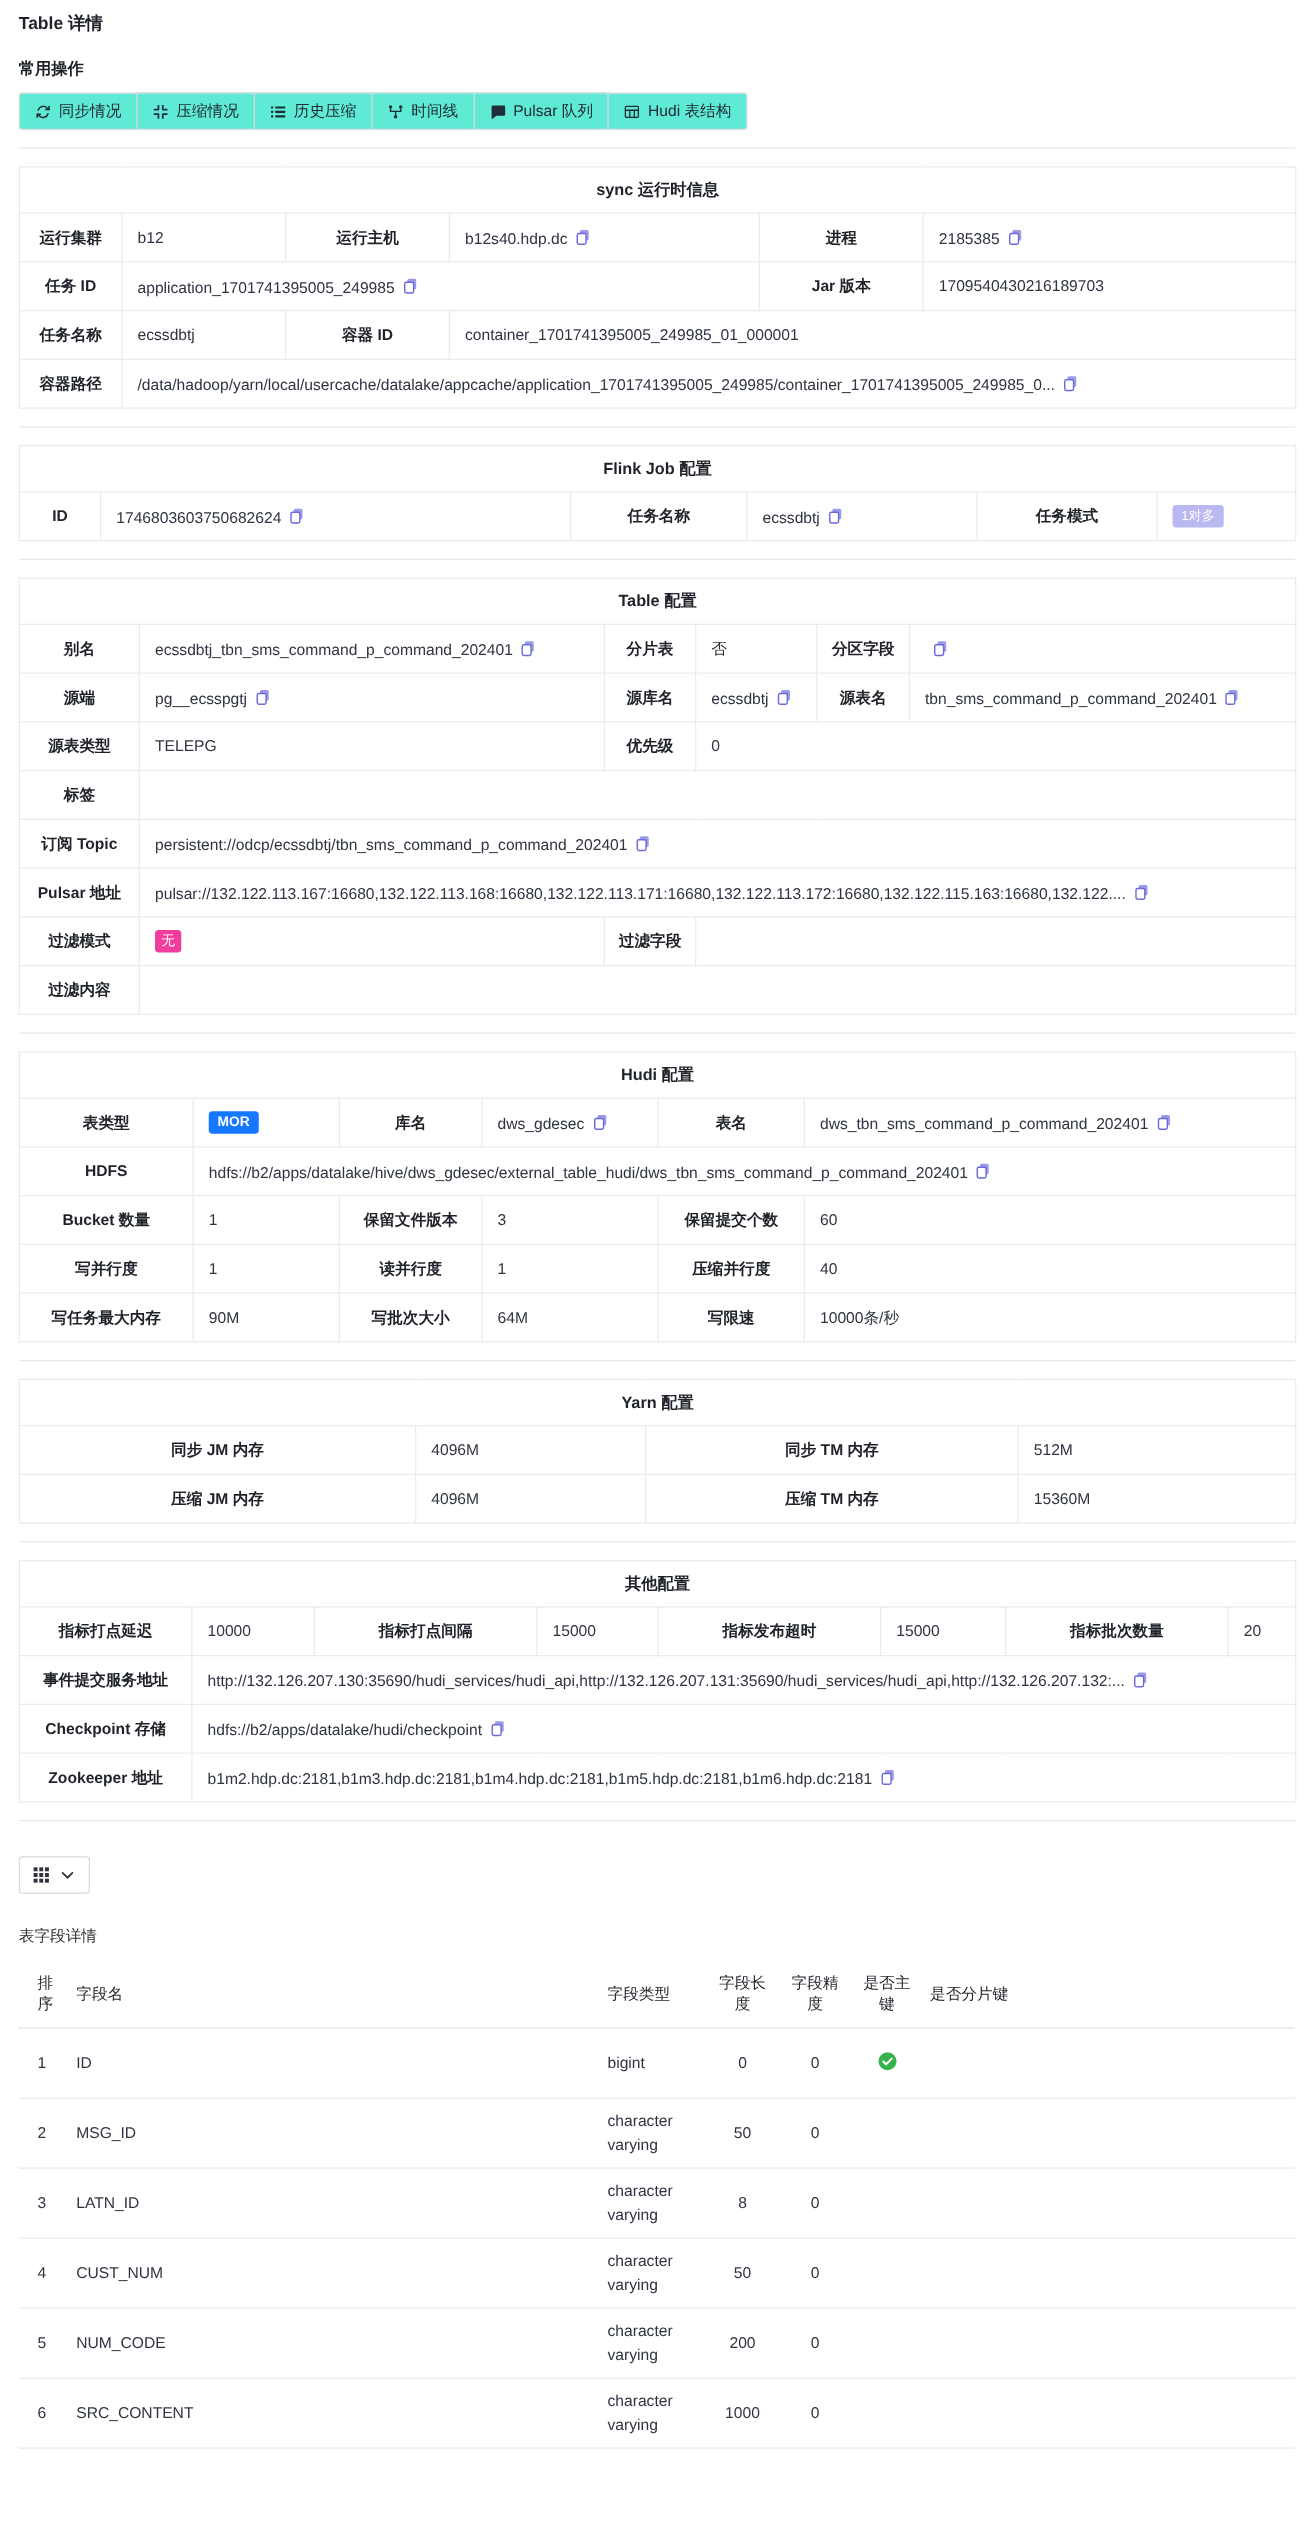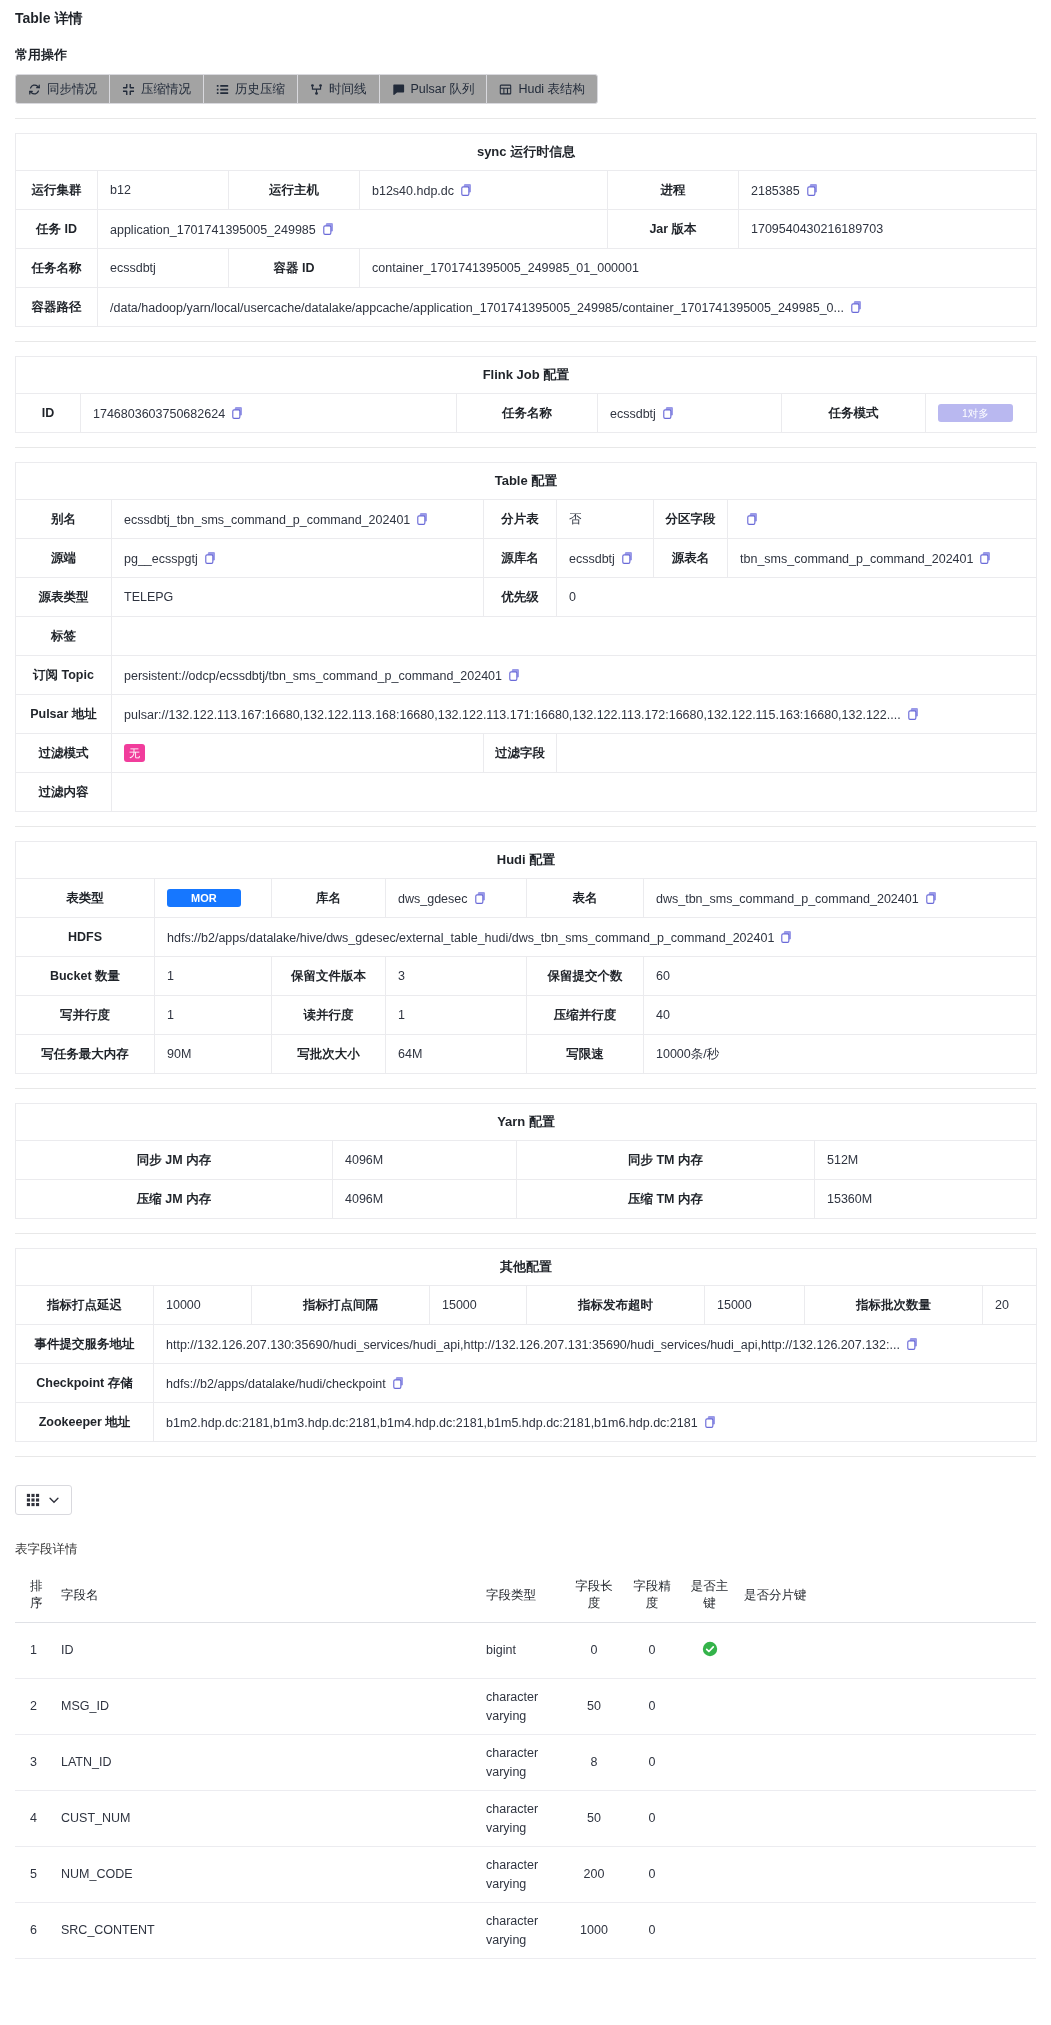--- a/index.html
+++ b/index.html
@@ -9,41 +9,41 @@
     font-family:"Liberation Sans", sans-serif; color:#2f3440; font-size:12.5px;
   }
   .content { padding:10px 15px 0 15px; }
   .page-title { font-size:14px; font-weight:bold; color:#1f2329; margin:0 0 18px 0; }
   .ops-title { font-size:13px; font-weight:bold; color:#1f2329; margin:0 0 10px 0; }
 
   
   #toolbar { display:flex; }
   .op-btn {
     display:inline-flex; align-items:center; gap:6px; height:30px; padding:0 12px;
-    background:#a3a3a3; border:1px solid #d9d9de; margin-left:-1px; cursor:pointer;
+    background:#5eead4; border:1px solid #d9d9de; margin-left:-1px; cursor:pointer;
     font-size:12.5px; color:#222b3a; font-family:inherit; white-space:nowrap;
   }
   .op-btn:first-child { margin-left:0; border-radius:3px 0 0 3px; }
   .op-btn:last-child { border-radius:0 3px 3px 0; }
   .icon { display:inline-flex; vertical-align:-2px; }
   .icon svg { width:14px; height:14px; display:block; }
   .op-btn .icon svg { width:13px; height:13px; }
 
   .divider { border:none; border-top:1px solid #e8e8e8; margin:14px 0; }
 
   
   .config-table { width:100%; border-collapse:collapse; table-layout:fixed; font-size:12.5px; }
   .config-table td { border:1px solid #ebebee; height:39px; padding:4px 12px; vertical-align:middle; }
   .config-table td.title-cell { height:37px; text-align:center; font-weight:bold; font-size:13px; color:#1f2329; }
   .config-table td.label { font-weight:bold; text-align:center; color:#1f2329; padding:4px 6px; }
   .config-table td.value { text-align:left; color:#2f3440; white-space:nowrap; overflow:hidden; }
   .config-table td.value .icon { margin-left:6px; }
   .config-table td.value .icon svg { width:13px; height:14px; }
 
-  .badge { display:inline-block; color:#fff; border-radius:3px; padding:2px 24px; font-size:11px; line-height:1.35; }
+  .badge { display:inline-block; color:#fff; border-radius:3px; padding:2px 7px; font-size:11px; line-height:1.35; }
   .badge-purple { background:#b9b8f0; font-size:10.5px; }
   .badge-pink { background:#f13d9c; padding:2px 5px; }
   .badge-blue { background:#1677ff; font-weight:bold; }
 
   
   .grid-btn {
     display:inline-flex; align-items:center; gap:7px; height:30px; padding:0 10px;
     background:#fff; border:1px solid #d9d9de; border-radius:3px; cursor:pointer; margin-top:14px;
   }
   .grid-btn svg { display:block; }

